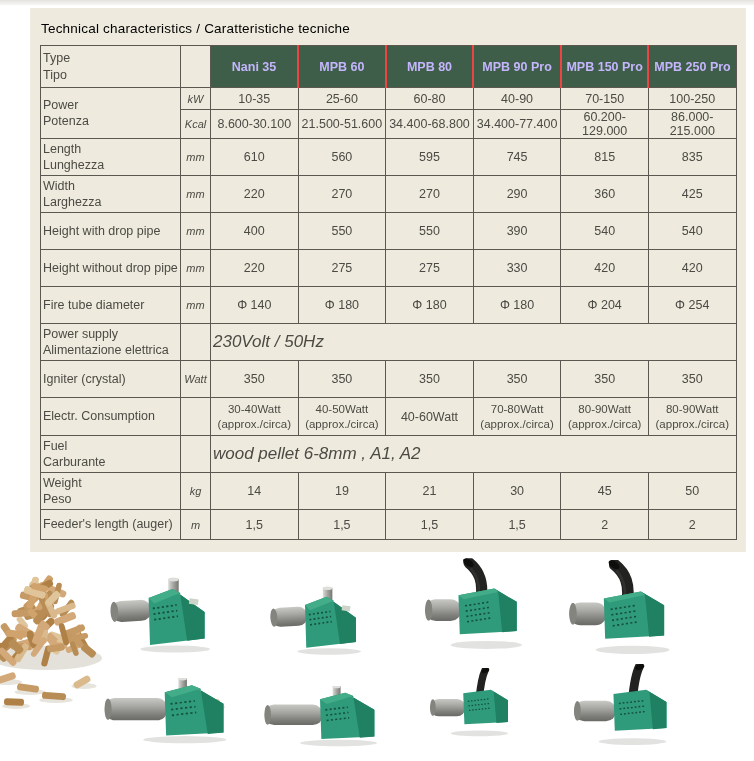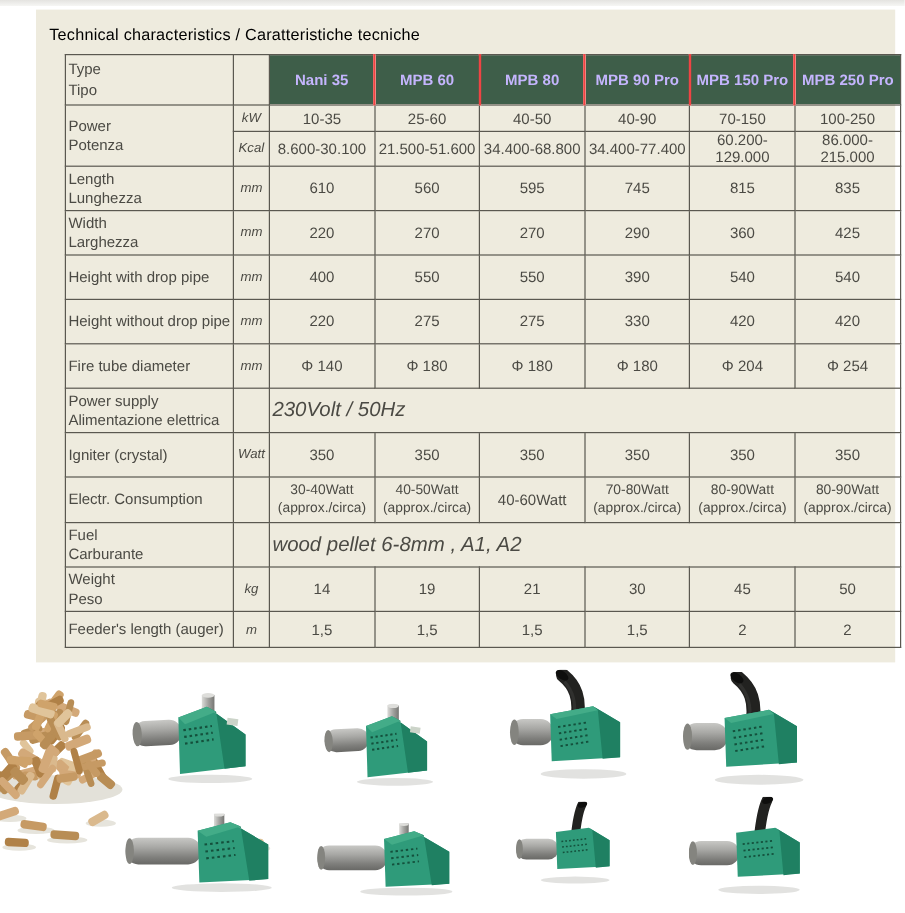--- a/index.html
+++ b/index.html
@@ -7,21 +7,21 @@
   body { font-family:"Liberation Sans", sans-serif; width:754px; height:761px; position:relative; overflow:hidden; }
 
   .top-strip { position:absolute; left:0; top:0; width:754px; height:5px;
                background:linear-gradient(#e4e3e0,#f6f6f4); }
 
   
   .panel { position:absolute; left:30px; top:8px; width:716px; height:545px;
            background:#eeebde; }
   .panel-title { padding:13px 0 9px 11px; font-size:13.5px; color:#000000; letter-spacing:0.2px; }
 
-  table.spec { border-collapse:collapse; table-layout:fixed; margin-left:24px; width:696px;
+  table.spec { border-collapse:collapse; table-layout:fixed; margin-left:10px; width:696px;
                color:#4b4a44; }
   table.spec th, table.spec td { border:1px solid #5a5850; padding:0 2px; overflow:hidden; }
 
   th.model-cell { background:#3e5e49; color:#c4b5fd; font-weight:bold; font-size:12.5px;
                   height:42px; text-align:center; }
   th.model-cell + th.model-cell { border-left:2px solid #ef4444; }
   th.head-label, th.head-unit { background:#eeebde; font-weight:normal; height:42px; }
 
   td.label-cell, th.head-label { text-align:left; padding-left:8px; font-size:12.5px; line-height:1.3; color:#4b4a44; }
   td.unit-cell, th.head-unit { font-style:italic; font-size:11px; text-align:center; padding:0 1px; }
@@ -76,21 +76,21 @@
             <div>Potenza</div>
           </td>
           <td class="unit-cell">kW</td>
           <td class="value-cell">
             <div>10-35</div>
           </td>
           <td class="value-cell">
             <div>25-60</div>
           </td>
           <td class="value-cell">
-            <div>40-50</div>
+            <div>60-80</div>
           </td>
           <td class="value-cell">
             <div>40-90</div>
           </td>
           <td class="value-cell">
             <div>70-150</div>
           </td>
           <td class="value-cell">
             <div>100-250</div>
           </td>

